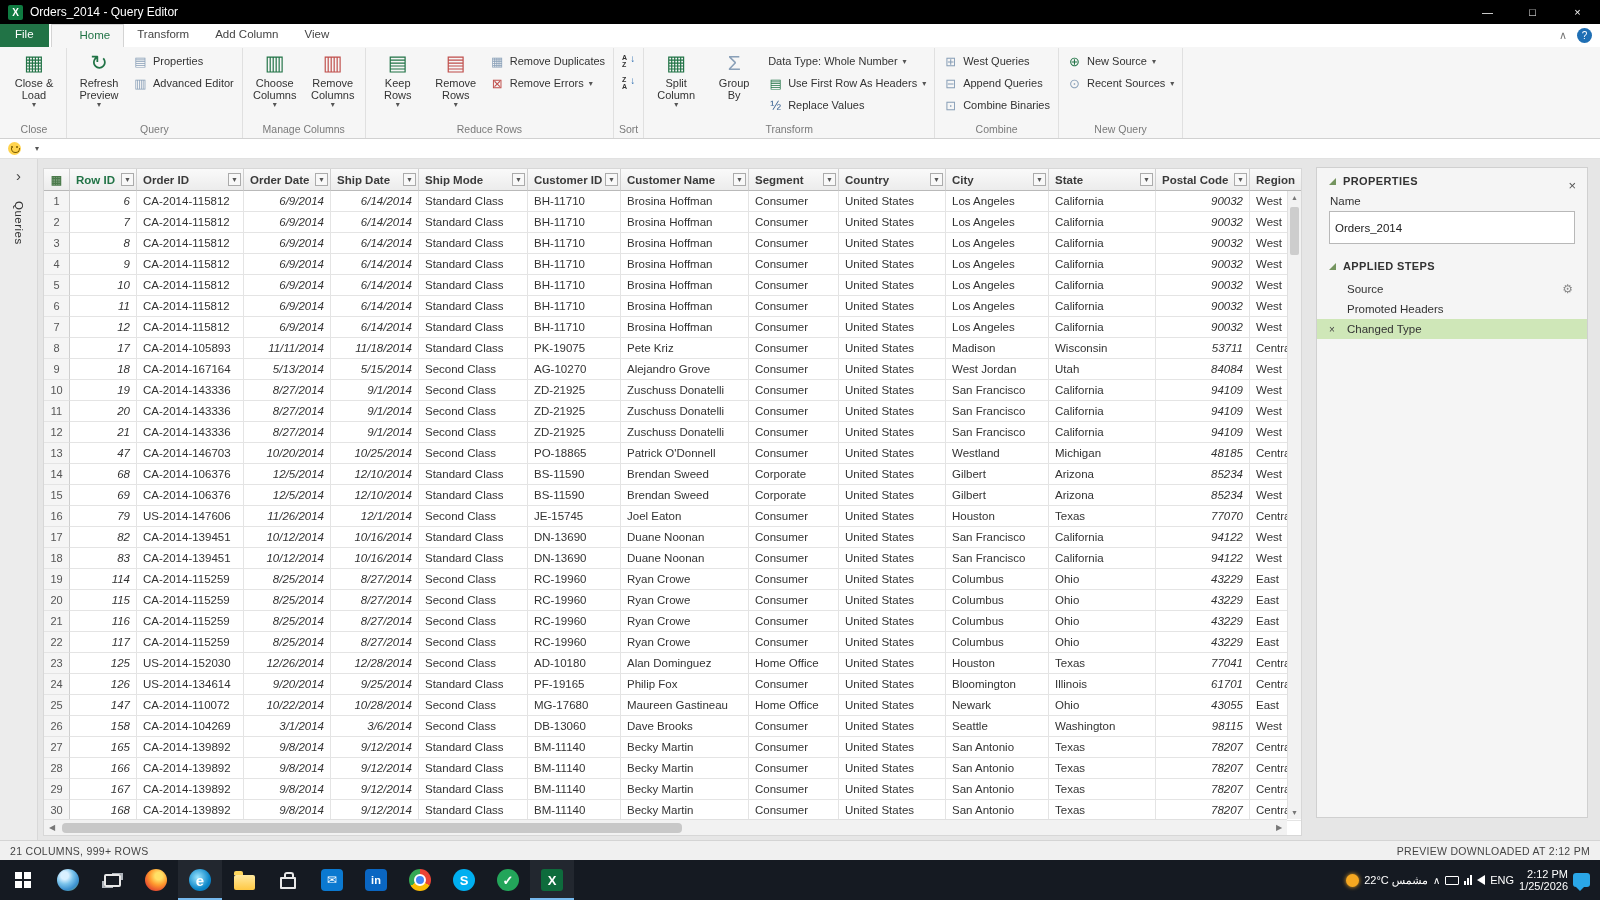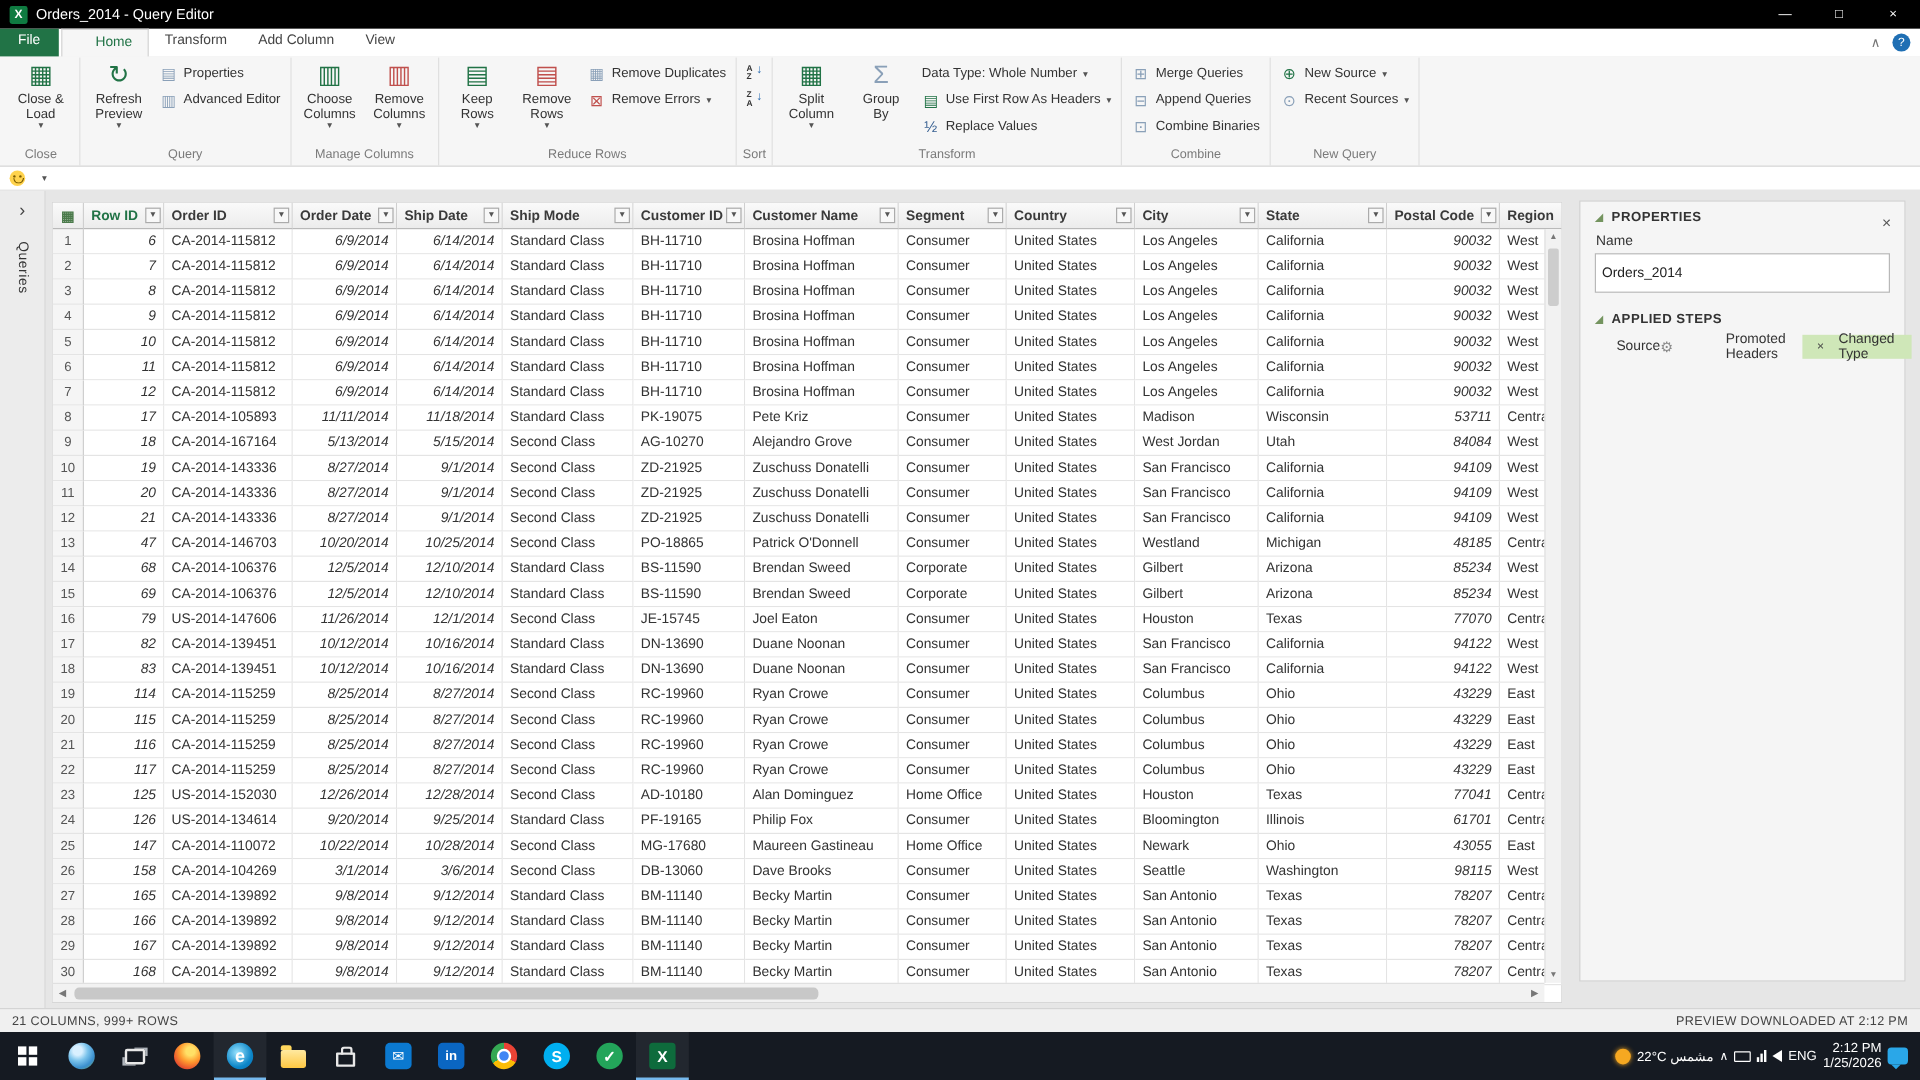--- a/index.html
+++ b/index.html
@@ -72,21 +72,21 @@
 
   
   .settings-panel { width:272px; flex:0 0 auto; margin:8px 12px 22px 14px; background:#f5f5f5; border:1px solid #d0d0d0; position:relative; font-size:11.5px; display:flex; flex-direction:column; }
   .qs-title { font-size:17px; color:#666; padding:10px 12px 8px; }
   .qs-close { position:absolute; top:10px; right:11px; color:#555; font-size:13px; }
   .section-h { display:flex; align-items:center; gap:7px; padding:7px 12px 5px; color:#333; font-weight:bold; font-size:11px; letter-spacing:0.4px; }
   .tri { width:0; height:0; border-bottom:7px solid #74945f; border-left:7px solid transparent; }
   .name-label { padding:3px 13px 2px; color:#333; }
   .name-input { margin:2px 12px 9px; height:33px; border:1px solid #b8b8b8; background:#fff; font-size:11.5px; padding:0 5px; font-family:"Liberation Sans",sans-serif; color:#222; }
   .all-props { color:#0072c6; padding:0 13px 10px; cursor:default; }
-  .steps { display:flex; padding-top:2px; }
+  .steps { display:flex; flex-direction:column; padding-top:2px; }
   .step { height:20px; display:flex; align-items:center; padding:0 14px 0 30px; color:#333; position:relative; }
   .step.selected { background:#cfe7b8; }
   .step-del { position:absolute; left:12px; font-size:10px; color:#444; }
   .step-gear { margin-left:auto; color:#8a8a8a; font-size:12px; }
 
   
   .statusbar { height:20px; background:#f0f0f0; border-top:1px solid #d4d4d4; display:flex; justify-content:space-between; align-items:center; padding:0 10px; font-size:10.5px; color:#444; letter-spacing:0.3px; flex:0 0 auto; }
 
   
   .taskbar { height:40px; background:#151a22; display:flex; align-items:stretch; flex:0 0 auto; color:#fff; }
@@ -287,21 +287,21 @@
             </div>
           </div>
         </div>
         <div class="rgroup-label">Transform</div>
       </div>
       <div class="rgroup">
         <div class="rgroup-content">
           <div class="smallcol">
             <div class="btn-small">
               <span class="sicon" style="color: rgb(138, 160, 184);">⊞</span>
-              <span class="slabel">Merge Queries</span>
+              <span class="slabel">West Queries</span>
             </div>
             <div class="btn-small">
               <span class="sicon" style="color: rgb(138, 160, 184);">⊟</span>
               <span class="slabel">Append Queries</span>
             </div>
             <div class="btn-small">
               <span class="sicon" style="color: rgb(138, 160, 184);">⊡</span>
               <span class="slabel">Combine Binaries</span>
             </div>
           </div>

